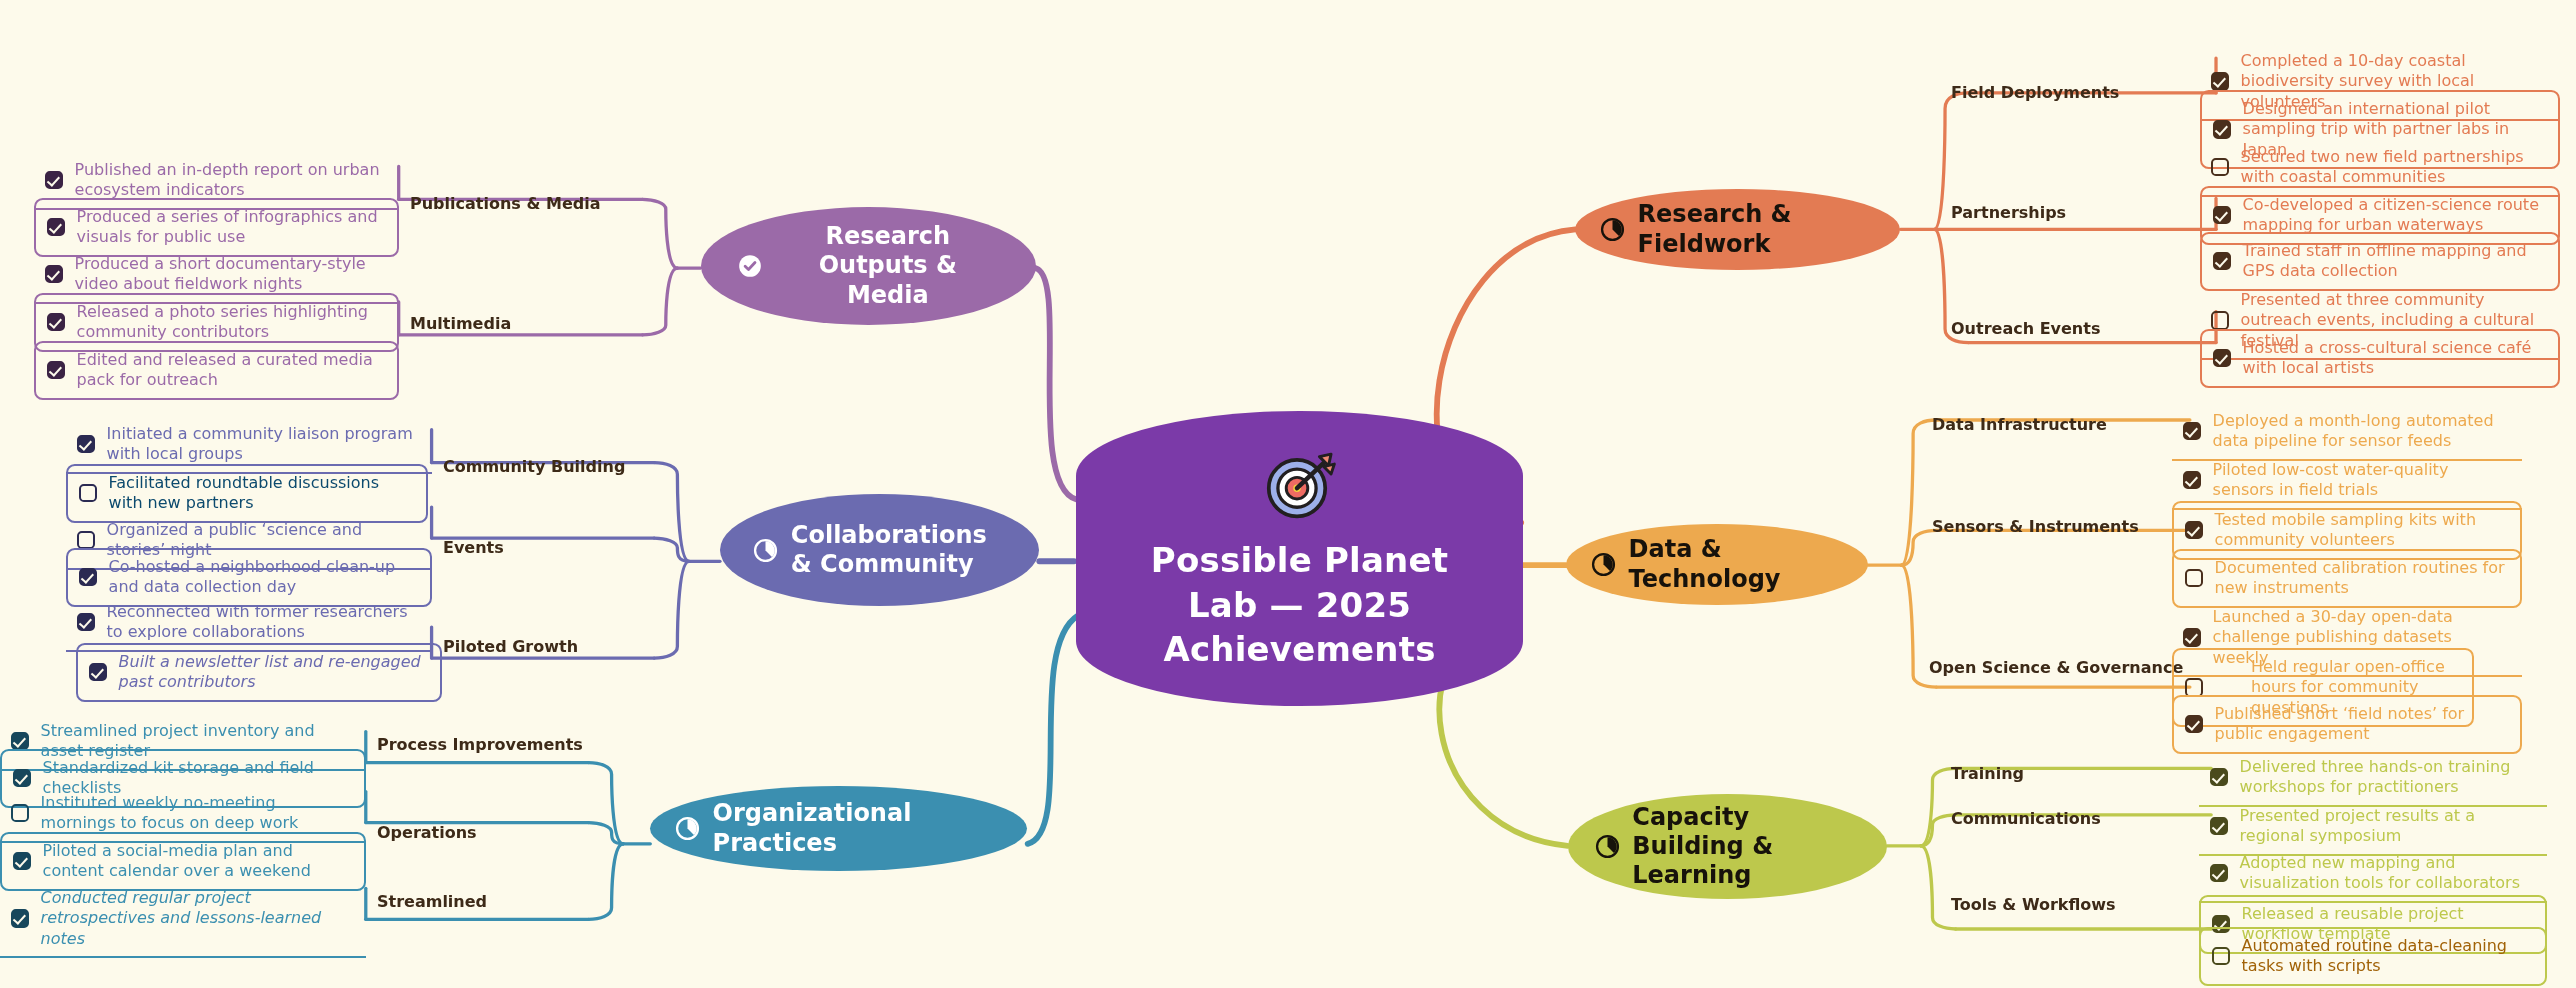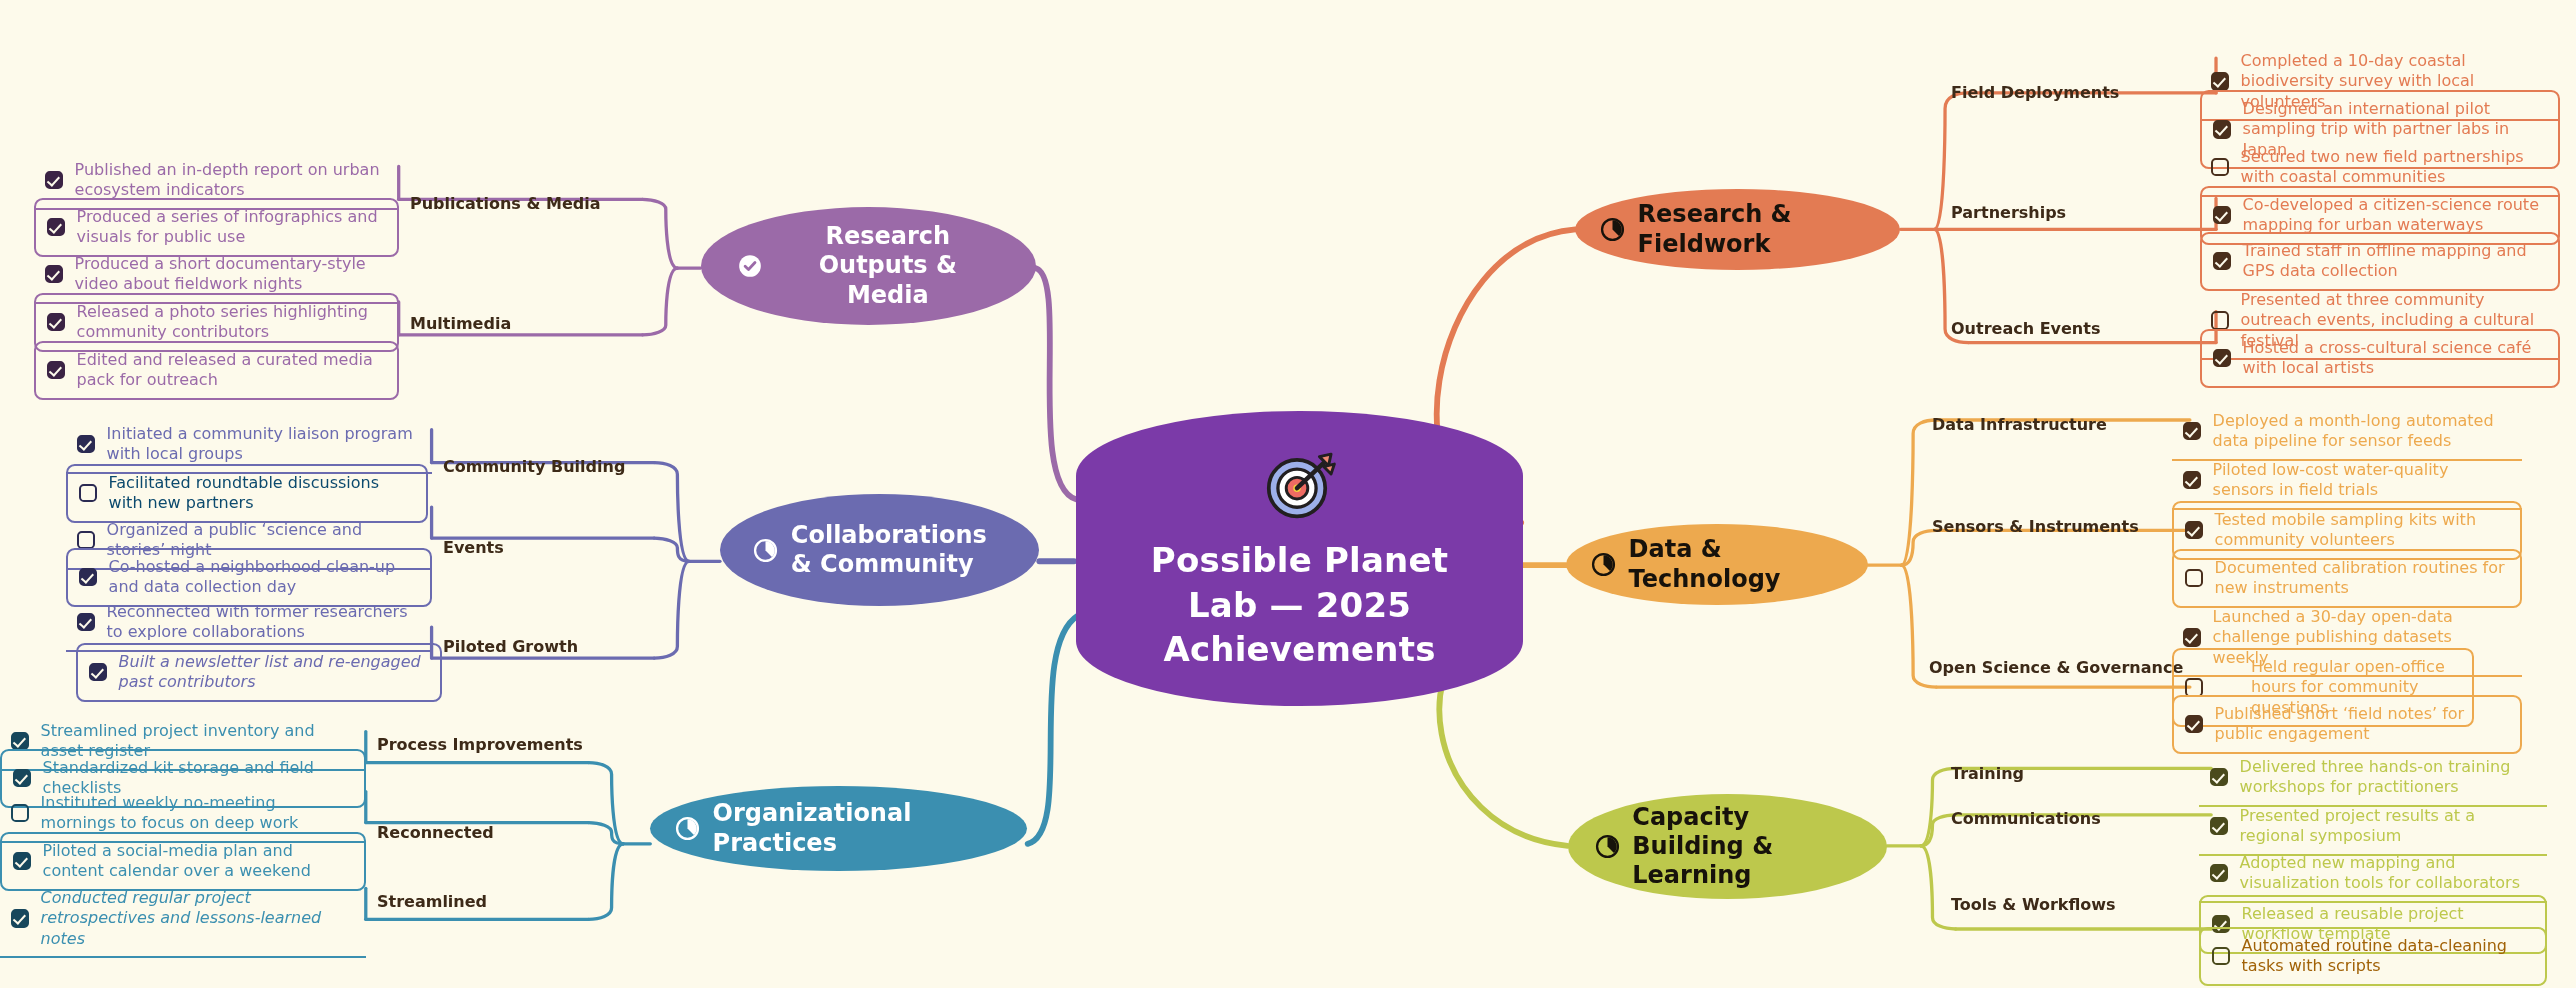--- a/index.html
+++ b/index.html
@@ -223,21 +223,21 @@
   <div class="sublabel" style="left:1951px; top:895px;">Tools &amp; Workflows</div>
 
   <div class="sublabel" style="left:410px; top:194px;">Publications &amp; Media</div>
   <div class="sublabel" style="left:410px; top:314px;">Multimedia</div>
 
   <div class="sublabel" style="left:443px; top:457px;">Community Building</div>
   <div class="sublabel" style="left:443px; top:538px;">Events</div>
   <div class="sublabel" style="left:443px; top:637px;">Piloted Growth</div>
 
   <div class="sublabel" style="left:377px; top:735px;">Process Improvements</div>
-  <div class="sublabel" style="left:377px; top:823px;">Reconnected</div>
+  <div class="sublabel" style="left:377px; top:823px;">Operations</div>
   <div class="sublabel" style="left:377px; top:892px;">Streamlined</div>
 
   <div class="leaf underline" style="left:2200px; top:44px; width:360px; color:#e37b53; border-color:#e37b53;">
     <span class="cbox on" style="color:#4a2f1c;"></span>
     <span class="ltext">Completed a 10-day coastal biodiversity survey with local volunteers</span>
   </div>
   <div class="leaf boxed" style="left:2200px; top:90px; width:360px; color:#e37b53; border-color:#e37b53;">
     <span class="cbox on" style="color:#4a2f1c;"></span>
     <span class="ltext">Designed an international pilot sampling trip with partner labs in Japan</span>
   </div>

